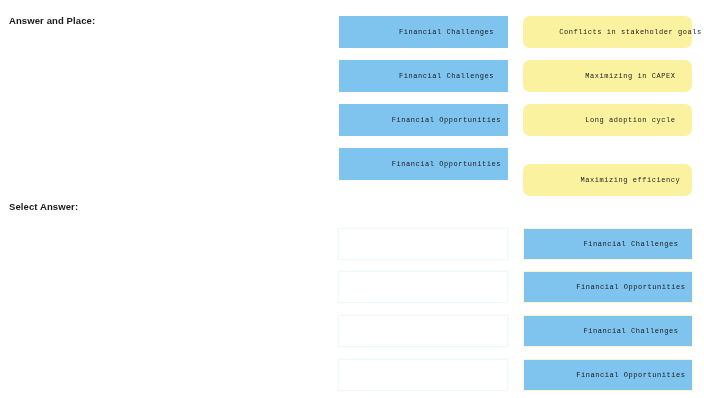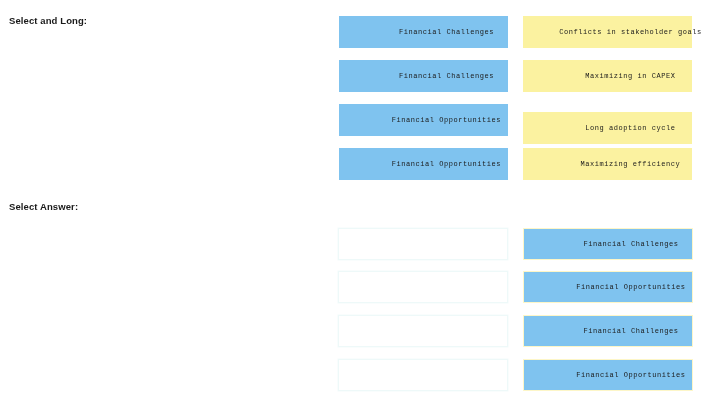--- a/index.html
+++ b/index.html
@@ -42,20 +42,21 @@
     white-space: nowrap;
     text-align: center;
     line-height: 1;
   }
 
   .tile-blue {
     background: #7fc3ef;
   }
   .tile-yellow {
     background: #fbf2a0;
+    border-radius: 7px;
   }
 
   
   .tile-answer {
     background: #7fc3ef;
     border: 1px solid #fdf6c8;
   }
 
   
   .slot {
@@ -69,37 +70,37 @@
   .drag-col  { left: 339px; width: 169px; }
   .drop-col  { left: 523px; width: 169px; }
   .slot-col  { left: 338px; width: 170px; }
   .ans-col   { left: 523px; width: 170px; }
 
   .row-h { height: 32px; padding-left: 46px; }
 </style>
 </head>
 <body>
 
-<div class="section-label" id="label-select-place">Select and Long:</div>
+<div class="section-label" id="label-select-place">Answer and Place:</div>
 
 <div class="tile tile-blue drag-col row-h" style="top:16px;">Financial Challenges</div>
 
 <div class="tile tile-blue drag-col row-h" style="top:60px;">Financial Challenges</div>
 
 <div class="tile tile-blue drag-col row-h" style="top:104px;">Financial Opportunities</div>
 
 <div class="tile tile-blue drag-col row-h" style="top:148px;">Financial Opportunities</div>
 
 <div class="tile tile-yellow drop-col row-h" style="top:16px;">Conflicts in stakeholder goals</div>
 
 <div class="tile tile-yellow drop-col row-h" style="top:60px;">Maximizing in CAPEX</div>
 
-<div class="tile tile-yellow drop-col row-h" style="top:112px;">Long adoption cycle</div>
+<div class="tile tile-yellow drop-col row-h" style="top:104px;">Long adoption cycle</div>
 
-<div class="tile tile-yellow drop-col row-h" style="top:148px;">Maximizing efficiency</div>
+<div class="tile tile-yellow drop-col row-h" style="top:164px;">Maximizing efficiency</div>
 
 <div class="section-label" id="label-correct-answer">Select Answer:</div>
 
 <div class="slot slot-col row-h" style="top:228px;"></div>
 
 <div class="slot slot-col row-h" style="top:271px;"></div>
 
 <div class="slot slot-col row-h" style="top:315px;"></div>
 
 <div class="slot slot-col row-h" style="top:359px;"></div>

